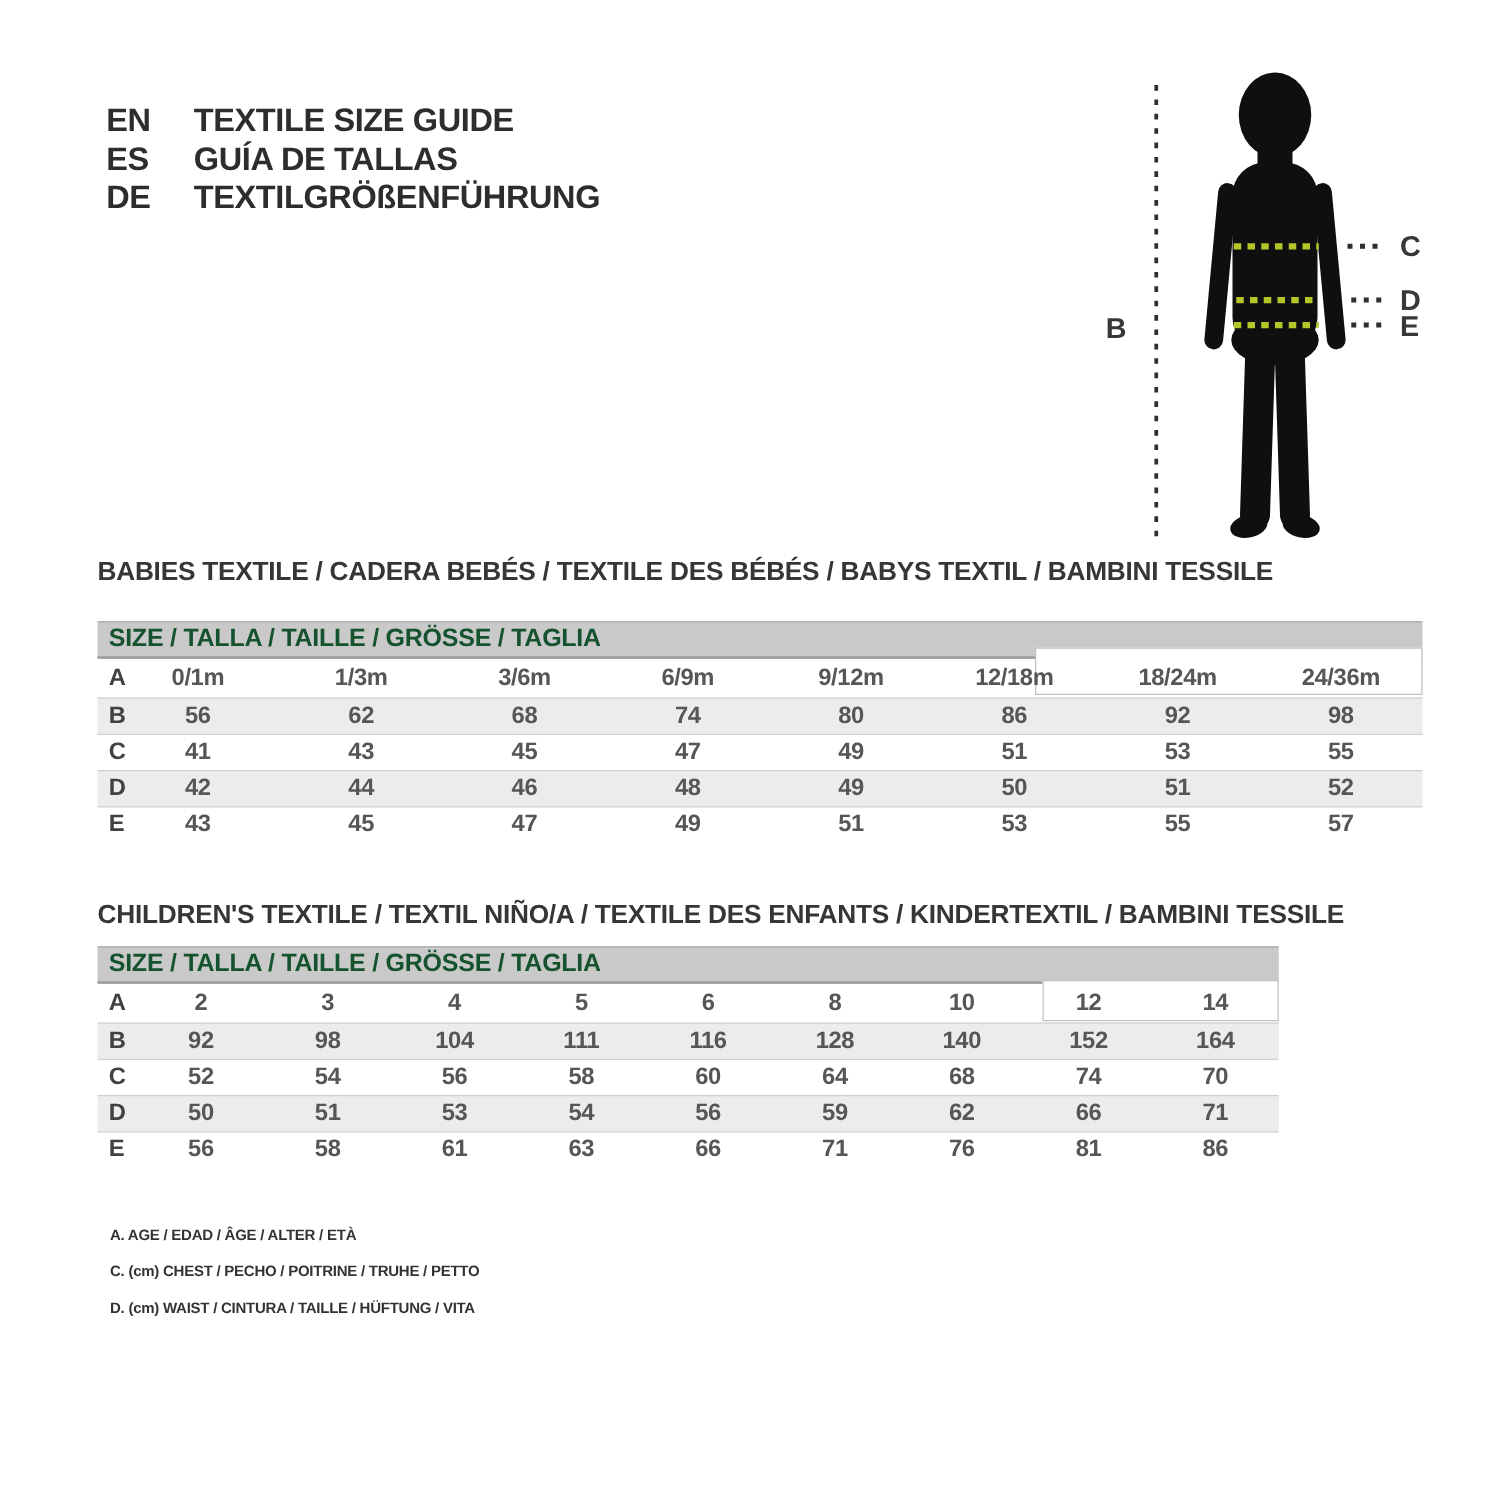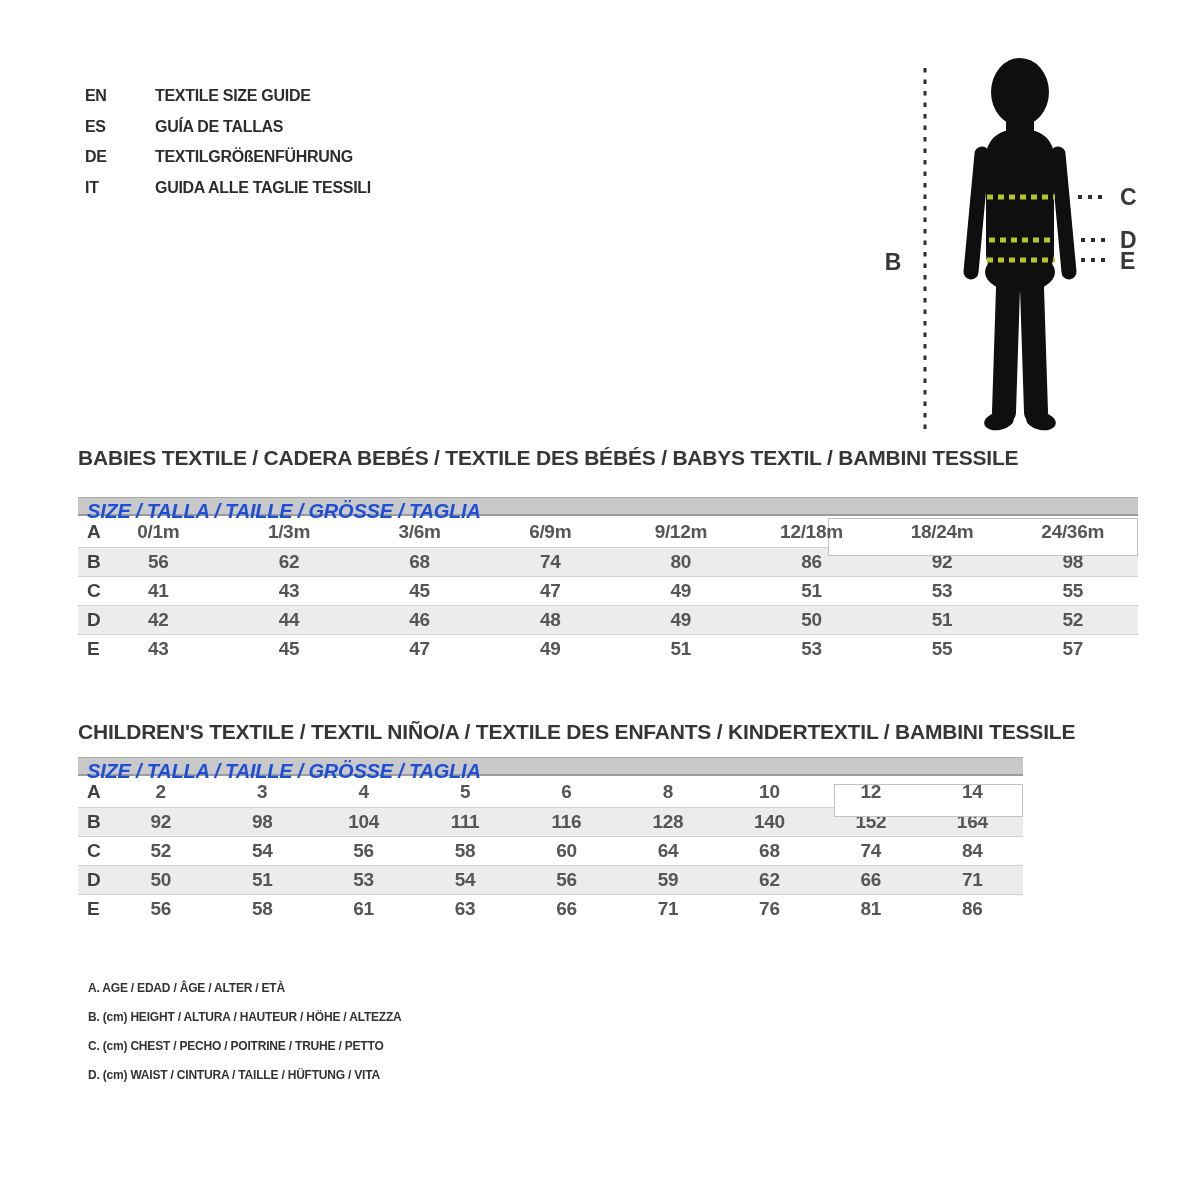--- a/index.html
+++ b/index.html
@@ -2,34 +2,34 @@
 <html><head>
 <meta charset="utf-8">
 <style>
   html,body{margin:0;padding:0;background:#ffffff;}
   .canvas{
     position:relative;width:1200px;height:1200px;background:#ffffff;overflow:hidden;
     font-family:"Liberation Sans","DejaVu Sans",sans-serif;
   }
   
   .lang-list{position:absolute;left:85px;top:81px;}
-  .lang-row{height:30.5px;line-height:30.5px;font-size:16px;font-weight:700;color:#2d2d2d;letter-spacing:-0.3px;white-space:nowrap;}
+  .lang-row{height:30.5px;line-height:30.5px;font-size:26px;font-weight:700;color:#2d2d2d;letter-spacing:-0.3px;white-space:nowrap;}
   .lang-code{display:inline-block;width:70px;}
   
   .section-heading{position:absolute;left:78px;font-size:21px;font-weight:700;color:#363636;letter-spacing:-0.2px;white-space:nowrap;}
   #heading-0{top:446px;}
   #heading-1{top:720px;}
   
   .size-table{position:absolute;left:78px;background:#fff;}
   #table-0{top:497px;width:1060px;}
   #table-1{top:757px;width:945px;}
   .t-header{
-    box-sizing:border-box;height:19px;line-height:27px;background:#c9c9c9;
+    box-sizing:border-box;height:30px;line-height:27px;background:#c9c9c9;
     border-top:1px solid #ababab;border-bottom:2px solid #9c9c9c;
-    color:#1d4ed8;font-weight:700;font-size:20px;letter-spacing:-0.2px;padding-left:9px;font-style:italic;
+    color:#14532d;font-weight:700;font-size:20px;letter-spacing:-0.2px;padding-left:9px;
   }
   .t-row{box-sizing:border-box;position:relative;display:grid;align-items:center;height:29px;
     font-size:19px;font-weight:700;color:#565656;text-align:center;letter-spacing:-0.3px;}
   .t-row.row-a{height:31px;z-index:2;}
   .t-row + .t-row{border-top:1px solid #d0d0d0;}
   .t-row.stripe{background:#ececec;}
   .s0 .t-row{grid-template-columns:15px repeat(8,1fr);}
   .s1 .t-row{grid-template-columns:32px repeat(9,1fr);}
   .t-cell{overflow:visible;white-space:nowrap;}
   .t-label{text-align:left;padding-left:9px;color:#414141;}
@@ -46,21 +46,20 @@
 </style>
 </head>
 <body>
 
 <div class="canvas">
 
   <div class="lang-list" id="lang-list">
       <div class="lang-row"><span class="lang-code">EN</span><span>TEXTILE SIZE GUIDE</span></div>
       <div class="lang-row"><span class="lang-code">ES</span><span>GUÍA DE TALLAS</span></div>
       <div class="lang-row"><span class="lang-code">DE</span><span>TEXTILGRÖßENFÜHRUNG</span></div>
-      <div class="lang-row"><span class="lang-code">IT</span><span>GUIDA ALLE TAGLIE TESSILI</span></div>
     </div>
 
   <div class="figure-area">
     <svg viewBox="0 0 290 400">
 
       <line x1="50" y1="18" x2="50" y2="382" stroke="#2f2f2f" stroke-width="3" stroke-dasharray="4.5 7"></line>
       <text class="meas-label" x="18" y="220" text-anchor="middle">B</text>
 
       <g fill="#0f0f0f" stroke="none">
         <ellipse cx="145" cy="42" rx="29" ry="34"></ellipse>
@@ -183,21 +182,21 @@
         <div class="t-row">
           <div class="t-cell t-label">C</div>
           <div class="t-cell">52</div>
           <div class="t-cell">54</div>
           <div class="t-cell">56</div>
           <div class="t-cell">58</div>
           <div class="t-cell">60</div>
           <div class="t-cell">64</div>
           <div class="t-cell">68</div>
           <div class="t-cell">74</div>
-          <div class="t-cell">84</div>
+          <div class="t-cell">70</div>
         </div>
         <div class="t-row stripe">
           <div class="t-cell t-label">D</div>
           <div class="t-cell">50</div>
           <div class="t-cell">51</div>
           <div class="t-cell">53</div>
           <div class="t-cell">54</div>
           <div class="t-cell">56</div>
           <div class="t-cell">59</div>
           <div class="t-cell">62</div>
@@ -215,18 +214,17 @@
           <div class="t-cell">76</div>
           <div class="t-cell">81</div>
           <div class="t-cell">86</div>
         </div>
       </div>
     <div class="hl-box" id="hl-1"></div>
   </div>
 
   <div class="legend" id="legend">
       <div class="legend-line">A. AGE / EDAD / ÂGE / ALTER / ETÀ</div>
-      <div class="legend-line">B. (cm) HEIGHT / ALTURA / HAUTEUR / HÖHE / ALTEZZA</div>
       <div class="legend-line">C. (cm) CHEST / PECHO / POITRINE / TRUHE / PETTO</div>
       <div class="legend-line">D. (cm) WAIST / CINTURA / TAILLE / HÜFTUNG / VITA</div>
     </div>
 
 </div>
 
 </body></html>

